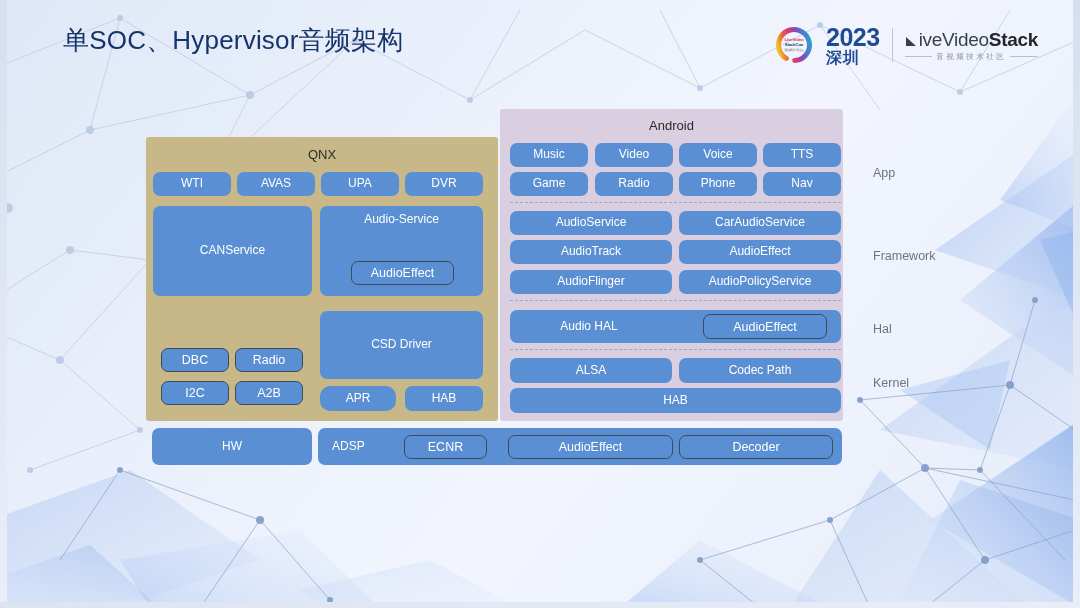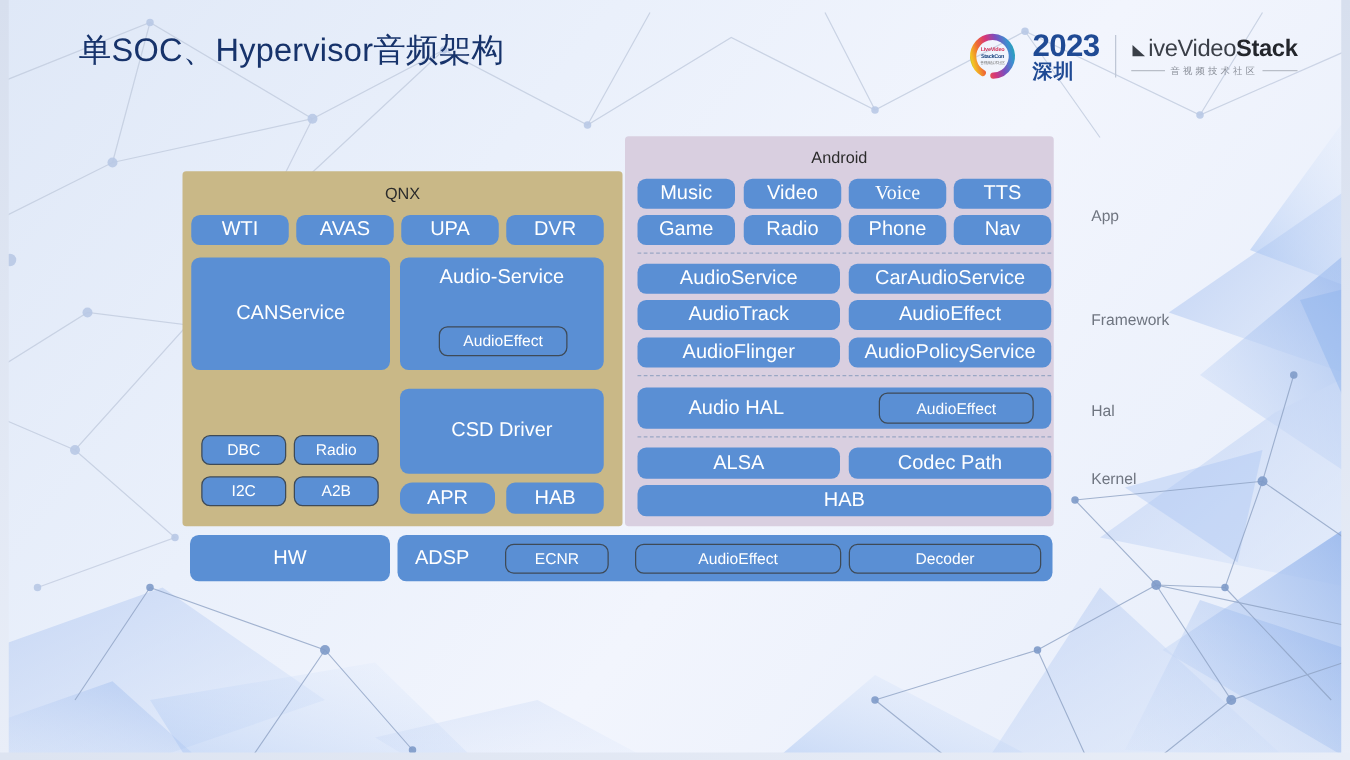--- a/index.html
+++ b/index.html
@@ -70,21 +70,21 @@
     position: absolute; left: 0; right: 0; text-align: center;
     font-size: 13px; color: #2b2b2b;
   }
   #qnx-panel { left: 146px; top: 137px; width: 352px; height: 284px; background: #c9b887; }
   #qnx-title { top: 10px; }
   #android-panel { left: 500px; top: 109px; width: 343px; height: 312px; background: #d9cfe0; }
   #android-title { top: 9px; }
 
   .box {
     position: absolute; background: #5a8fd4; border-radius: 7px;
-    color: #ffffff; font-size: 16px;
+    color: #ffffff; font-size: 12px;
     display: flex; align-items: center; justify-content: center;
     text-align: center; line-height: 1.1;
   }
   .box.top-label { align-items: flex-start; padding-top: 7px; }
   .box.left-label { justify-content: flex-start; padding-left: 14px; }
   .outline {
     position: absolute; border: 1.6px solid #3e4a57; border-radius: 7px;
     background: #5a8fd4; color: #fff; font-size: 12.5px;
     display: flex; align-items: center; justify-content: center; text-align: center;
   }
@@ -264,21 +264,21 @@
     <div class="box" style="left:320px;top:311px;width:163px;height:68px;">CSD Driver</div>
     <div class="box" style="left:320px;top:386px;width:76px;height:25px;border-radius:10px;">APR</div>
     <div class="box" style="left:405px;top:386px;width:78px;height:25px;">HAB</div>
 
     <div class="panel" id="android-panel">
       <div class="panel-title" id="android-title">Android</div>
     </div>
 
     <div class="box" style="left:510px;top:143px;width:78px;height:24px;">Music</div>
     <div class="box" style="left:595px;top:143px;width:78px;height:24px;">Video</div>
-    <div class="box" style="left:679px;top:143px;width:78px;height:24px;font-family:Liberation Serif, serif;">Voice</div>
+    <div class="box" style="left:679px;top:143px;width:78px;height:24px;">Voice</div>
     <div class="box" style="left:763px;top:143px;width:78px;height:24px;">TTS</div>
 
     <div class="box" style="left:510px;top:172px;width:78px;height:24px;">Game</div>
     <div class="box" style="left:595px;top:172px;width:78px;height:24px;">Radio</div>
     <div class="box" style="left:679px;top:172px;width:78px;height:24px;">Phone</div>
     <div class="box" style="left:763px;top:172px;width:78px;height:24px;">Nav</div>
 
     <div class="dashed" style="left:510px;top:202px;width:331px;"></div>
 
     <div class="box" style="left:510px;top:211px;width:162px;height:24px;">AudioService</div>

